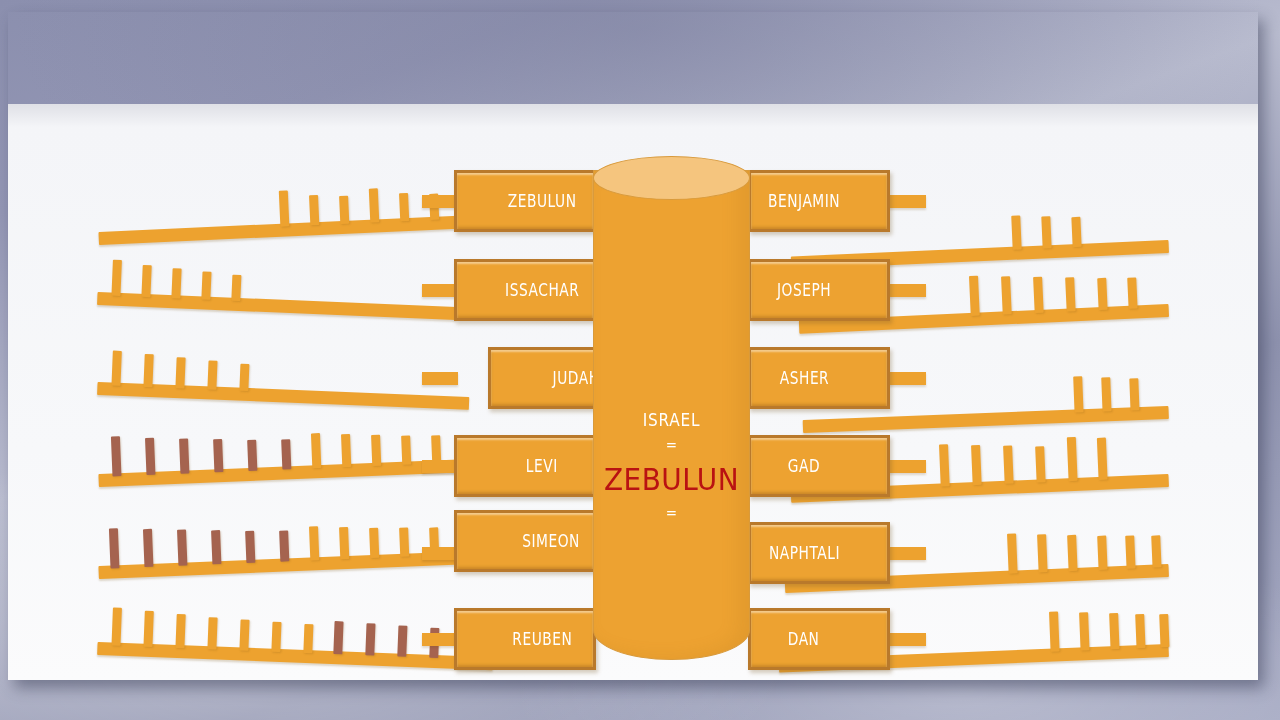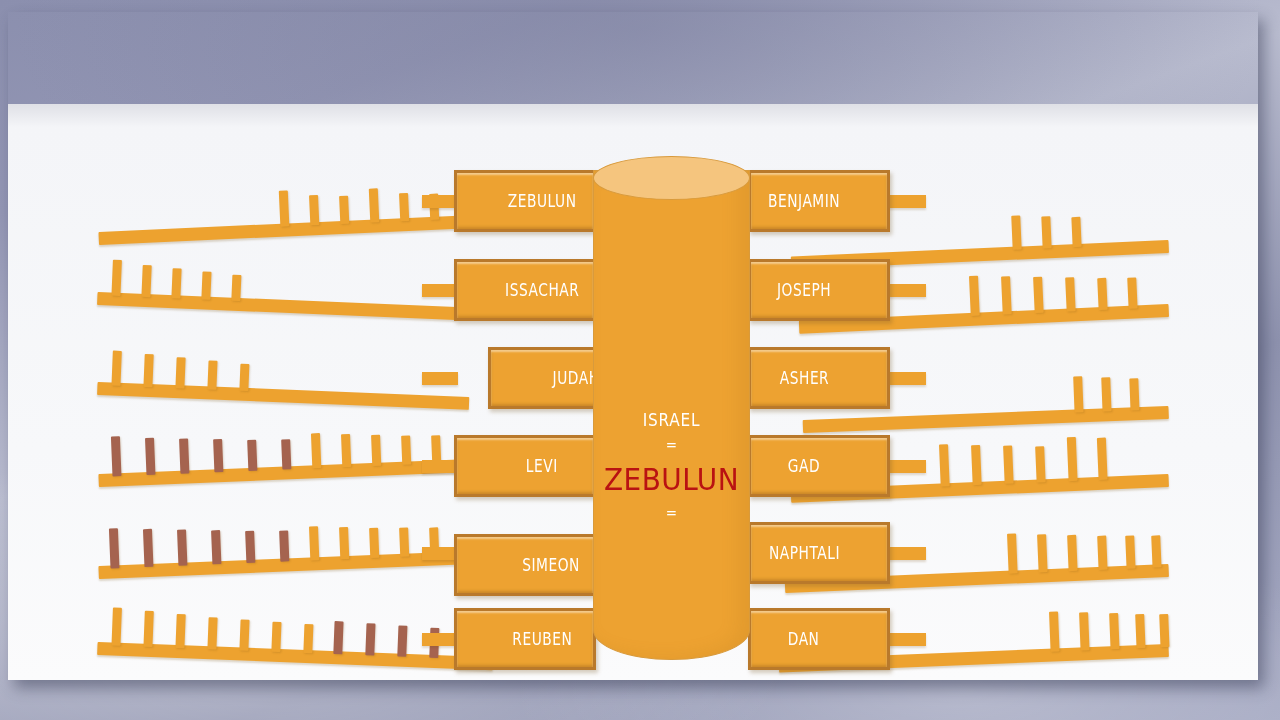--- a/index.html
+++ b/index.html
@@ -330,21 +330,21 @@
           </div>
           <div class="tribe left" style="top: 155px; left: 446px;">
             <span>ISSACHAR</span>
           </div>
           <div class="tribe left" style="top: 243px; left: 446px; margin-left: 34px;">
             <span>JUDAH</span>
           </div>
           <div class="tribe left" style="top: 331px; left: 446px;">
             <span>LEVI</span>
           </div>
-          <div class="tribe left" style="top: 430px; left: 446px; padding-left: 18px;">
+          <div class="tribe left" style="top: 406px; left: 446px; padding-left: 18px;">
             <span>SIMEON</span>
           </div>
           <div class="tribe left" style="top: 504px; left: 446px;">
             <span>REUBEN</span>
           </div>
         </div>
       <div id="tribes-right">
           <div class="tribe right" style="top: 66px; left: 740px;">
             <span>BENJAMIN</span>
           </div>

